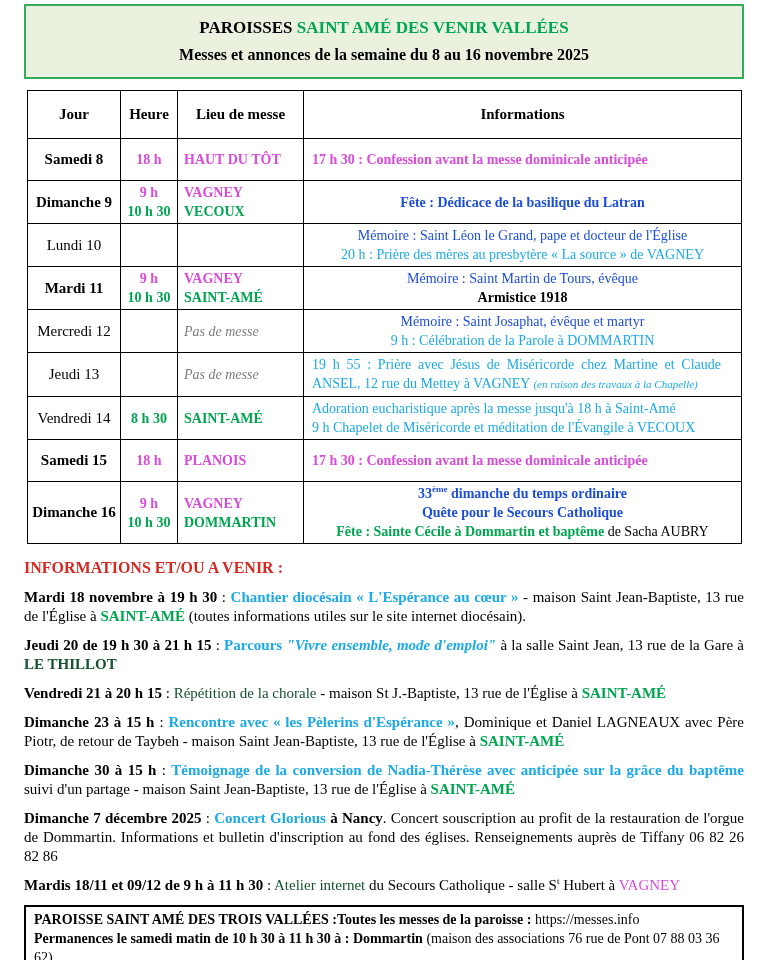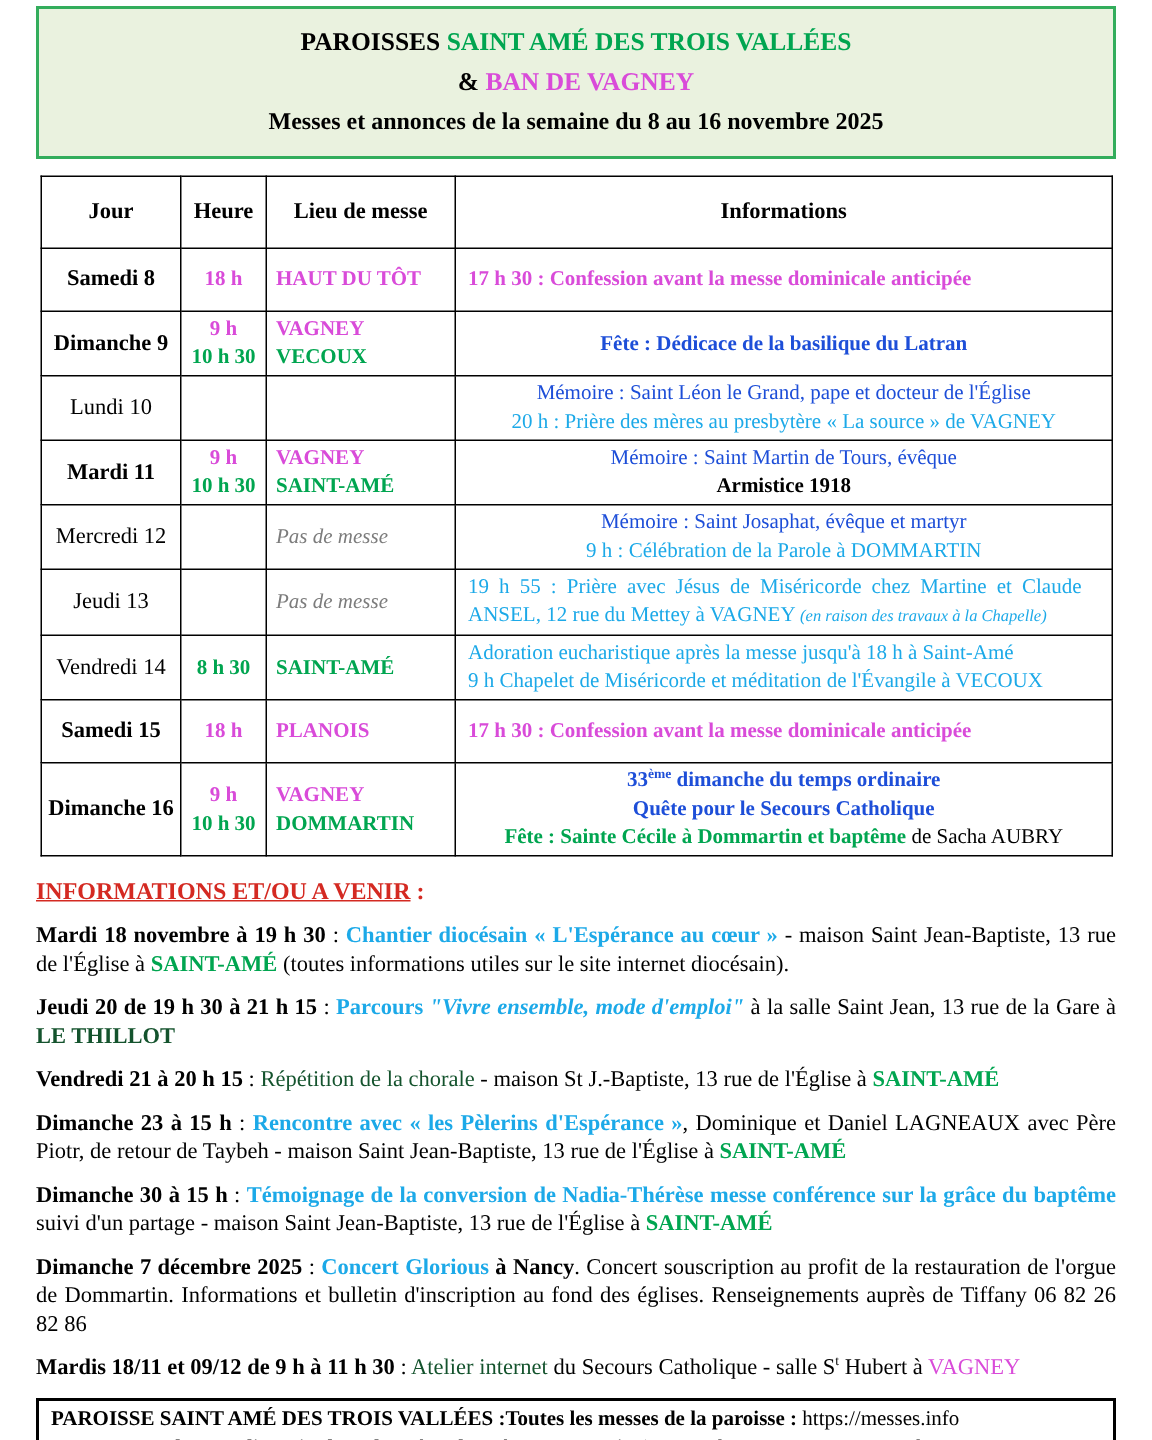--- a/index.html
+++ b/index.html
@@ -32,40 +32,36 @@
   td{padding:2px 4px;font-size:14px;line-height:19px;vertical-align:middle}
   td.jour{text-align:center;font-size:15px}
   td.heure{text-align:center}
   td.lieu{padding-left:6px}
   td.info.al-left{text-align:left;padding-left:8px}
   td.info.al-center{text-align:center}
   td.info.al-justify{text-align:justify;padding-left:8px;padding-right:20px}
 
   .ann{margin-top:15px}
   .ann-heading{font-size:16px;font-weight:bold;color:#D42A22;margin-bottom:11px}
-  .ann-heading .u{text-decoration:underline}
+  .ann-heading .u{}
   .ann p{font-size:15px;line-height:19px;margin-bottom:10px;text-align:justify}
 
   .footer-box{border:2px solid #000;margin-top:4px;padding:3px 8px 3px 8px;
     font-size:14px;line-height:19px;width:720px}
   .f1{display:flex;justify-content:flex-start}
 </style>
 </head>
 <body>
 
 <div class="page">
 
   <div class="header-box">
     <div class="hl1">
       <span>PAROISSES</span>
-      <span class="c-green">SAINT AMÉ DES TROIS VALLÉES</span>
-    </div>
-    <div class="hl2">
-      <span>&amp;</span>
-      <span class="c-magenta">BAN DE VAGNEY</span>
+      <span class="c-green">SAINT AMÉ DES VENIR VALLÉES</span>
     </div>
     <div class="hl3">Messes et annonces de la semaine du 8 au 16 novembre 2025</div>
   </div>
 
   <table>
     <colgroup>
       <col class="w-jour">
         <col class="w-heure">
         <col class="w-lieu">
         <col class="w-info">
@@ -196,21 +192,21 @@
 
   <div class="ann">
     <div class="ann-heading">
       <span class="u">INFORMATIONS ET/OU A VENIR</span><span> :</span>
     </div>
     <div id="ann-list">
         <p><span class="seg b">Mardi 18 novembre à 19 h 30</span><span class="seg"> : </span><span class="seg c-cyan b">Chantier diocésain « L'Espérance au cœur »</span><span class="seg"> - maison Saint Jean-Baptiste, 13 rue de l'Église à </span><span class="seg c-green b">SAINT-AMÉ</span><span class="seg"> (toutes informations utiles sur le site internet diocésain).</span></p>
         <p><span class="seg b">Jeudi 20 de 19 h 30 à 21 h 15</span><span class="seg"> : </span><span class="seg c-cyan b">Parcours </span><span class="seg c-cyan b i">"Vivre ensemble, mode d'emploi"</span><span class="seg"> à la salle Saint Jean, 13 rue de la Gare à </span><span class="seg c-red b">LE THILLOT</span></p>
         <p><span class="seg b">Vendredi 21 à 20 h 15</span><span class="seg"> : </span><span class="seg c-red">Répétition de la chorale</span><span class="seg"> - maison St J.-Baptiste, 13 rue de l'Église à </span><span class="seg c-green b">SAINT-AMÉ</span></p>
         <p><span class="seg b">Dimanche 23 à 15 h</span><span class="seg"> : </span><span class="seg c-cyan b">Rencontre avec « les Pèlerins d'Espérance »</span><span class="seg">, Dominique et Daniel LAGNEAUX avec Père Piotr, de retour de Taybeh - maison Saint Jean-Baptiste, 13 rue de l'Église à </span><span class="seg c-green b">SAINT-AMÉ</span></p>
-        <p><span class="seg b">Dimanche 30 à 15 h</span><span class="seg"> : </span><span class="seg c-cyan b">Témoignage de la conversion de Nadia-Thérèse messe conférence sur la grâce du baptême</span><span class="seg"> suivi d'un partage - maison Saint Jean-Baptiste, 13 rue de l'Église à </span><span class="seg c-green b">SAINT-AMÉ</span></p>
+        <p><span class="seg b">Dimanche 30 à 15 h</span><span class="seg"> : </span><span class="seg c-cyan b">Témoignage de la conversion de Nadia-Thérèse avec anticipée sur la grâce du baptême</span><span class="seg"> suivi d'un partage - maison Saint Jean-Baptiste, 13 rue de l'Église à </span><span class="seg c-green b">SAINT-AMÉ</span></p>
         <p><span class="seg b">Dimanche 7 décembre 2025</span><span class="seg"> : </span><span class="seg c-cyan b">Concert Glorious</span><span class="seg b"> à Nancy</span><span class="seg">. Concert souscription au profit de la restauration de l'orgue de Dommartin. Informations et bulletin d'inscription au fond des églises. Renseignements auprès de Tiffany 06 82 26 82 86</span></p>
         <p><span class="seg b">Mardis 18/11 et 09/12 de 9 h à 11 h 30</span><span class="seg"> : </span><span class="seg c-red">Atelier internet</span><span class="seg"> du Secours Catholique - salle S</span><sup class="seg">t</sup><span class="seg"> Hubert à </span><span class="seg c-magenta">VAGNEY</span></p>
       </div>
   </div>
 
   <div class="footer-box">
     <div class="f1">
       <span class="b">PAROISSE SAINT AMÉ DES TROIS VALLÉES :</span>
       <span><span class="b">Toutes les messes de la paroisse : </span><span>https://messes.info</span></span>
     </div>

